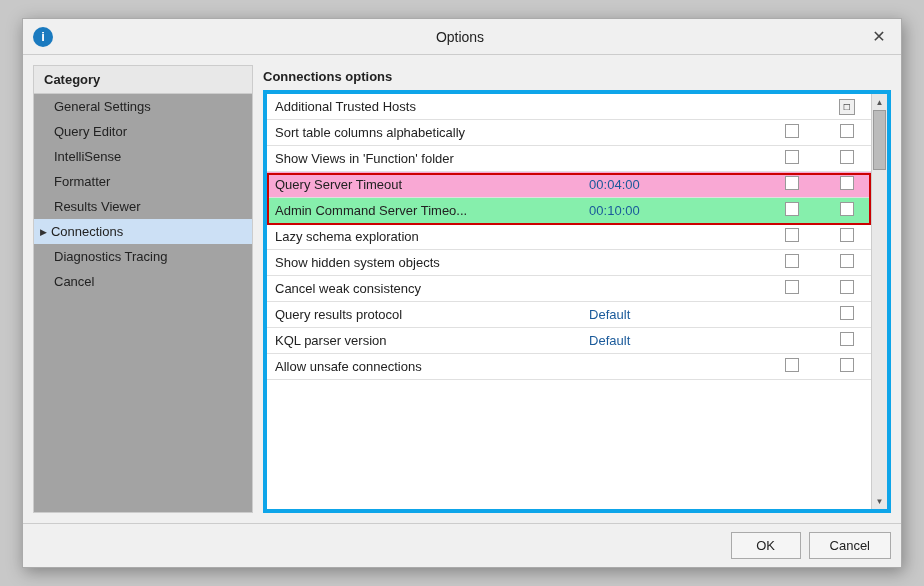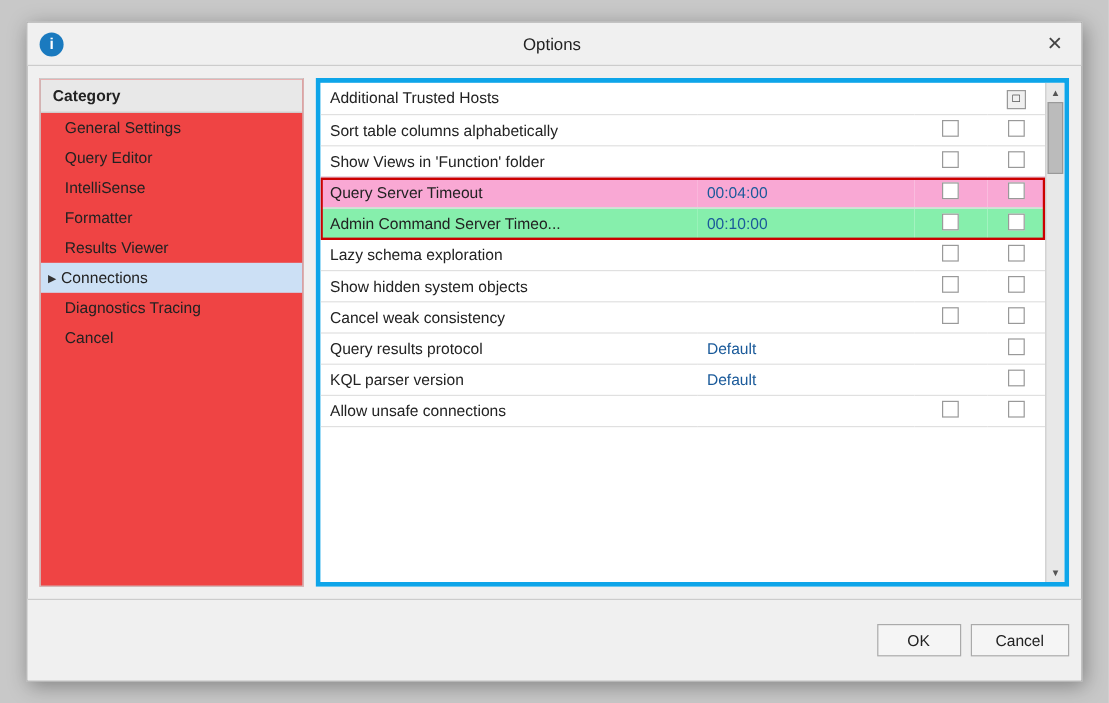--- a/index.html
+++ b/index.html
@@ -64,21 +64,21 @@
     .dialog-body {
       display: flex;
       flex: 1;
       overflow: hidden;
       padding: 10px;
       gap: 10px;
     }
     .sidebar {
       width: 220px;
       flex-shrink: 0;
-      background: #ef4444;
+      background: #a3a3a3;
       border: 1px solid #ccc;
       overflow: hidden;
       display: flex;
       flex-direction: column;
     }
     .sidebar-header {
       padding: 6px 10px;
       font-weight: bold;
       color: #222;
       background: #e8e8e8;
@@ -217,21 +217,21 @@
       top: 0;
       left: 1px;
       right: 1px;
       height: 60px;
       background: #bbb;
       border: 1px solid #999;
     }
     .footer {
       display: flex;
       justify-content: flex-end;
-      padding: 20px 10px;
+      padding: 8px 10px;
       gap: 8px;
       border-top: 1px solid #ccc;
       background: #f0f0f0;
     }
     .footer-btn {
       padding: 5px 20px;
       border: 1px solid #aaa;
       background: #f5f5f5;
       cursor: pointer;
       font-size: 13px;
@@ -265,20 +265,21 @@
           <div class="sidebar-item active has-arrow">
             <span class="arrow">▶</span>
             <span>Connections</span>
           </div>
           <div class="sidebar-item">Diagnostics Tracing</div>
           <div class="sidebar-item">Cancel</div>
         </div>
     </div>
 
     <div class="main-content">
+      <div class="main-header">Connections options</div>
       <div class="table-container">
         <div class="table-scroll-wrapper">
           <div class="table-scroll-inner" style="position: relative;">
             <table class="options-table">
               <tbody id="table-body">
               <tr>
                     <td class="col-name">Additional Trusted Hosts</td>
                     <td class="col-value"></td>
                     <td class="col-check"></td>
                     <td class="col-extra"><span class="square-btn">□</span></td>

